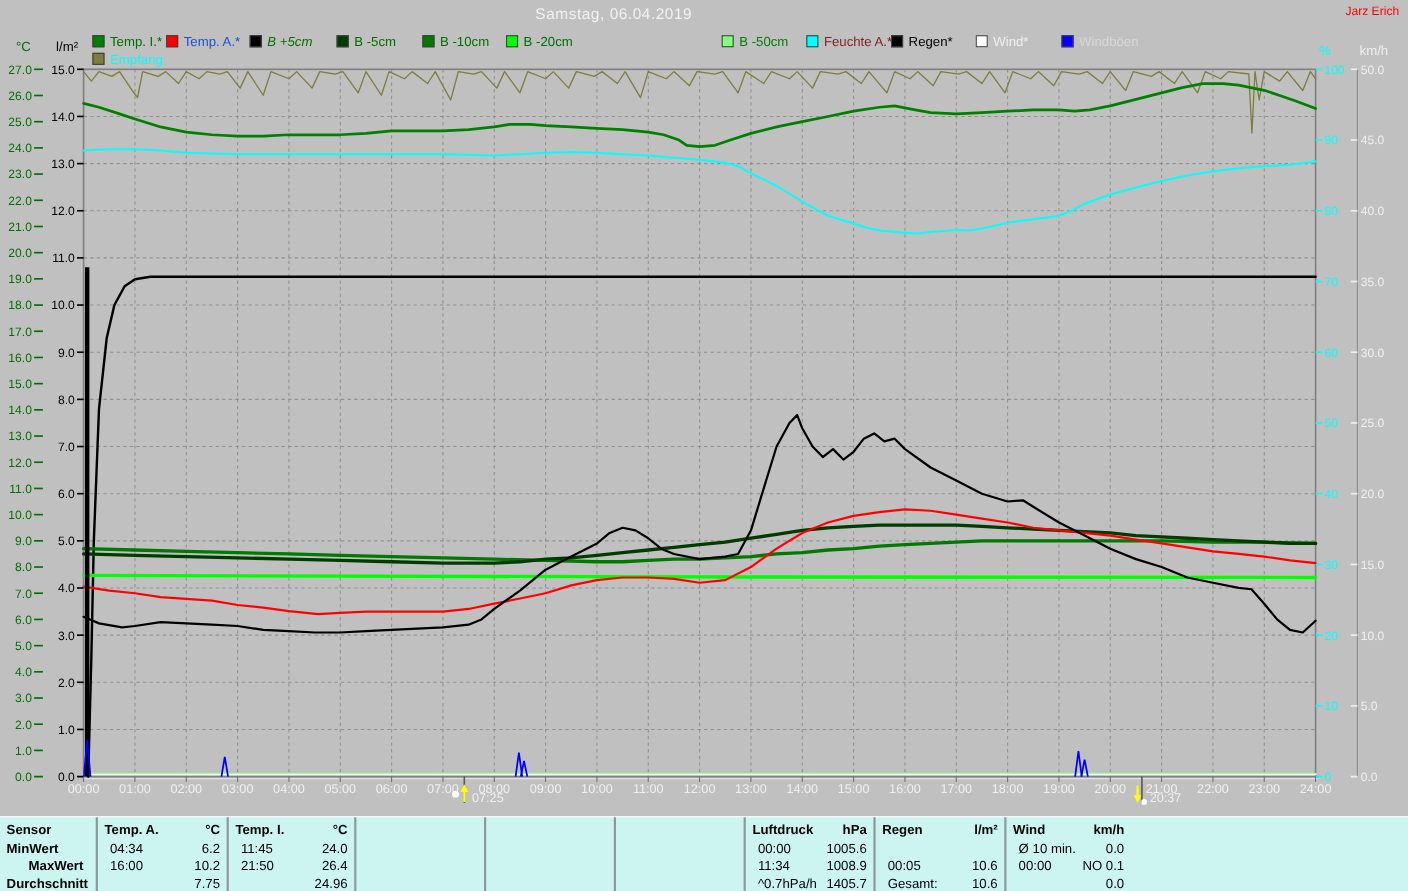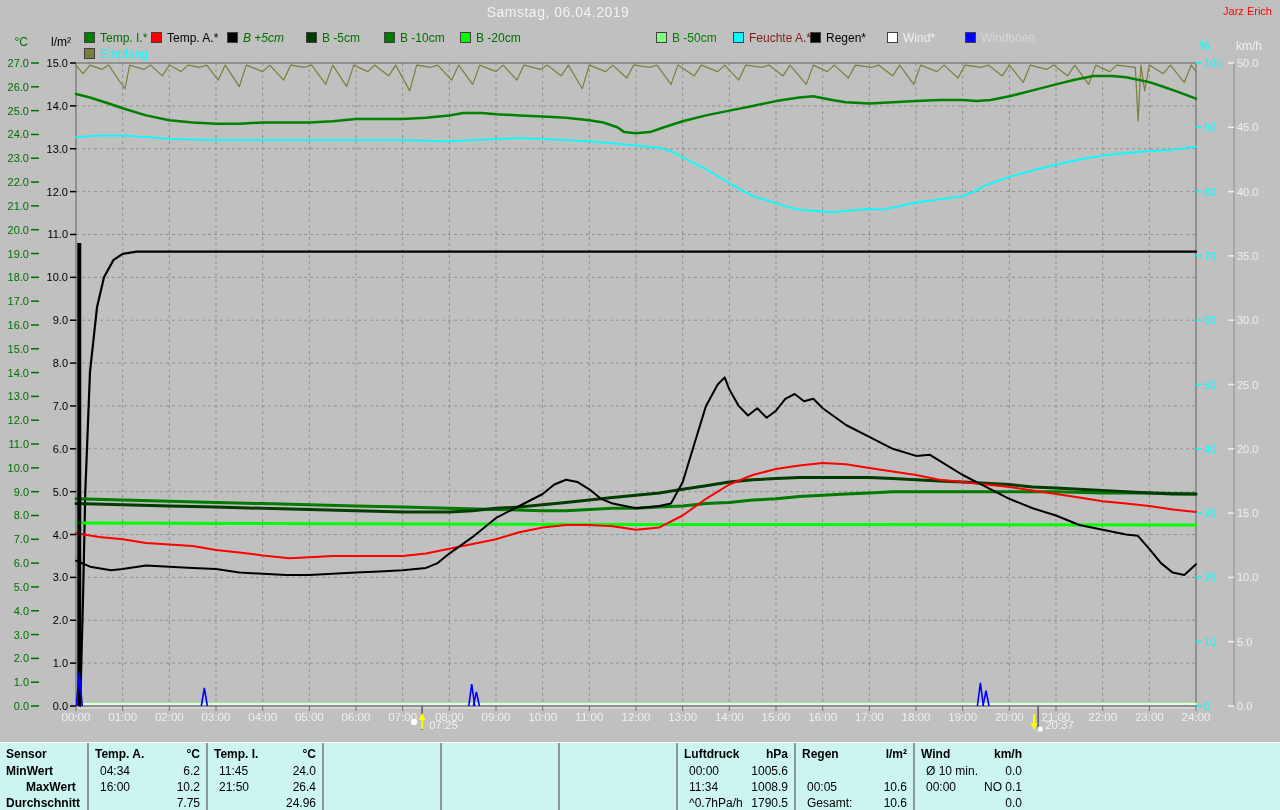--- a/index.html
+++ b/index.html
@@ -283,21 +283,21 @@
   </svg>
 
 <div id="titlebar">Samstag, 06.04.2019</div>
 <div id="username">Jarz Erich</div>
 
 <div id="legend">
     <div class="lg-item" style="left: 84px; top: 31px; color: rgb(0, 110, 0); align-items: center;">
       <span class="lg-sq" style="background: rgb(0, 128, 0);"></span>
       <span>Temp. I.*</span>
     </div>
-    <div class="lg-item" style="left: 151px; top: 31px; color: #000000;">
+    <div class="lg-item" style="left: 151px; top: 31px; color: #1d4ed8;">
       <span class="lg-sq" style="background: rgb(255, 0, 0);"></span>
       <span>Temp. A.*</span>
     </div>
     <div class="lg-item" style="left: 227px; top: 31px; color: rgb(0, 110, 0); font-style: italic;">
       <span class="lg-sq" style="background: rgb(0, 0, 0);"></span>
       <span>B +5cm</span>
     </div>
     <div class="lg-item" style="left: 306px; top: 31px; color: rgb(0, 110, 0);">
       <span class="lg-sq" style="background: rgb(0, 60, 0);"></span>
       <span>B -5cm</span>
@@ -366,21 +366,21 @@
     <div class="tcell tbold" style="left: 330px; top: 3px; width: 104px;"></div>
     <div class="tcell tbold" style="left: 448px; top: 3px; width: 104px;"></div>
     <div class="tcell tbold" style="left: 566px; top: 3px; width: 104px;"></div>
     <div class="tcell tbold" style="left: 684px; top: 3px; width: 104px;">Luftdruck</div>
     <div class="tcell tright tbold" style="left: 684px; top: 3px; width: 104px;">hPa</div>
     <div class="tcell" style="left: 689px; top: 20px; width: 94px;">00:00</div>
     <div class="tcell tright" style="left: 684px; top: 20px; width: 104px;">1005.6</div>
     <div class="tcell" style="left: 689px; top: 36px; width: 94px;">11:34</div>
     <div class="tcell tright" style="left: 684px; top: 36px; width: 104px;">1008.9</div>
     <div class="tcell" style="left: 689px; top: 52px; width: 94px;">^0.7hPa/h</div>
-    <div class="tcell tright" style="left: 684px; top: 52px; width: 104px;">1790.5</div>
+    <div class="tcell tright" style="left: 684px; top: 52px; width: 104px;">1405.7</div>
     <div class="tcell tbold" style="left: 802px; top: 3px; width: 105px;">Regen</div>
     <div class="tcell tright tbold" style="left: 802px; top: 3px; width: 105px;">l/m²</div>
     <div class="tcell" style="left: 807px; top: 36px; width: 95px;">00:05</div>
     <div class="tcell tright" style="left: 802px; top: 36px; width: 105px;">10.6</div>
     <div class="tcell" style="left: 807px; top: 52px; width: 95px;">Gesamt:</div>
     <div class="tcell tright" style="left: 802px; top: 52px; width: 105px;">10.6</div>
     <div class="tcell tbold" style="left: 921px; top: 3px; width: 101px;">Wind</div>
     <div class="tcell tright tbold" style="left: 921px; top: 3px; width: 101px;">km/h</div>
     <div class="tcell" style="left: 926px; top: 20px; width: 91px;">Ø 10 min.</div>
     <div class="tcell tright" style="left: 921px; top: 20px; width: 101px;">0.0</div>

